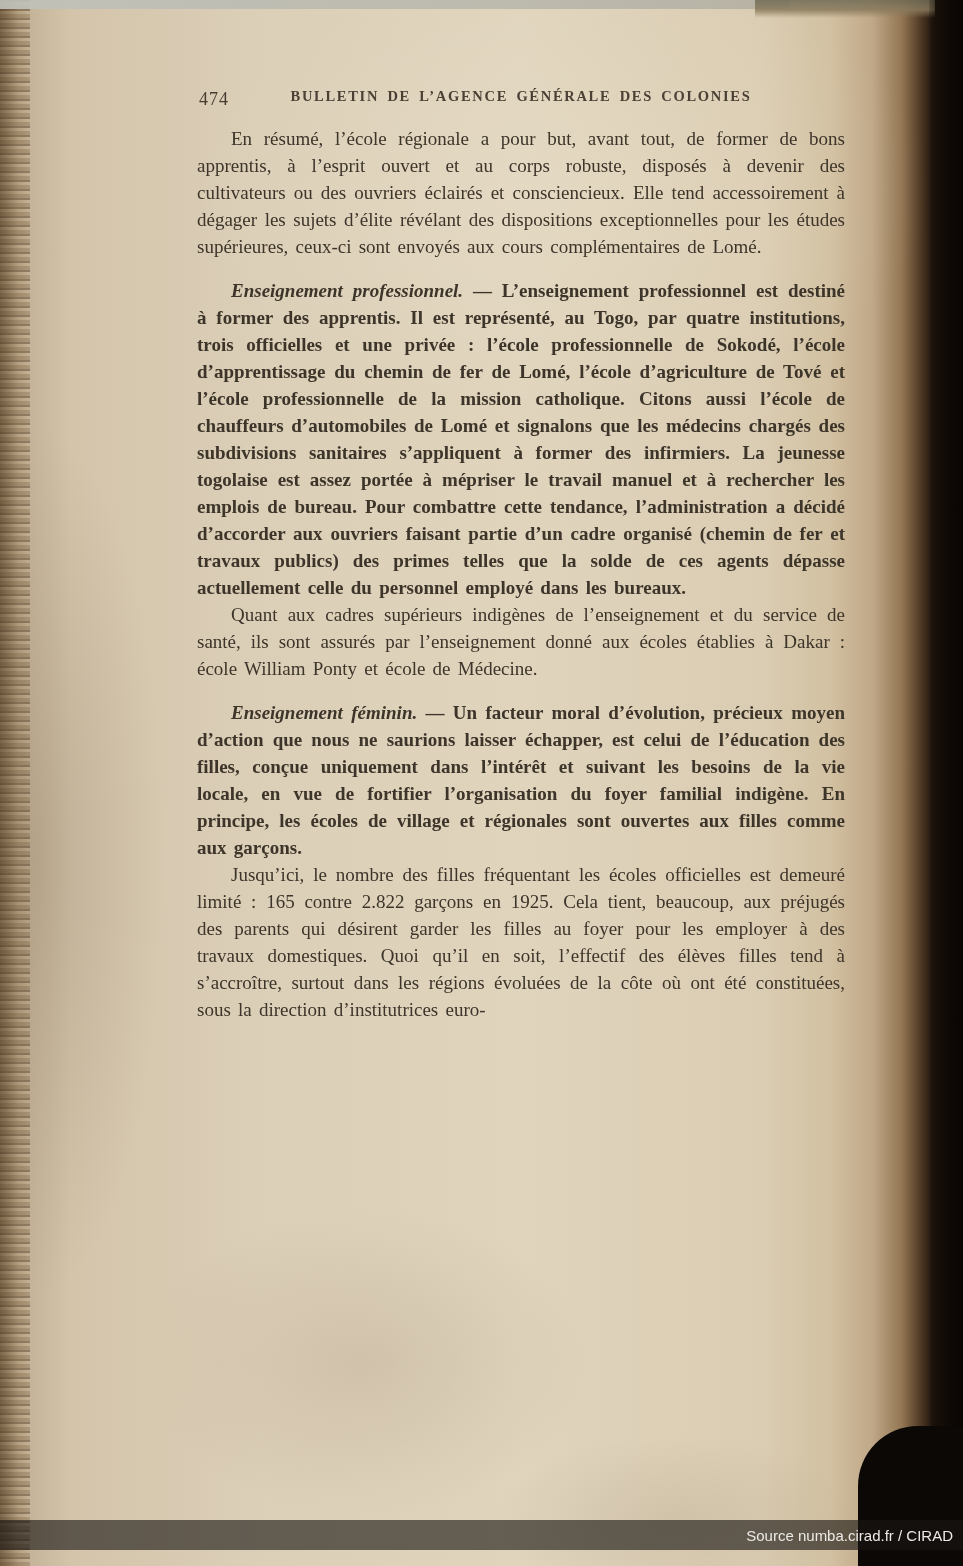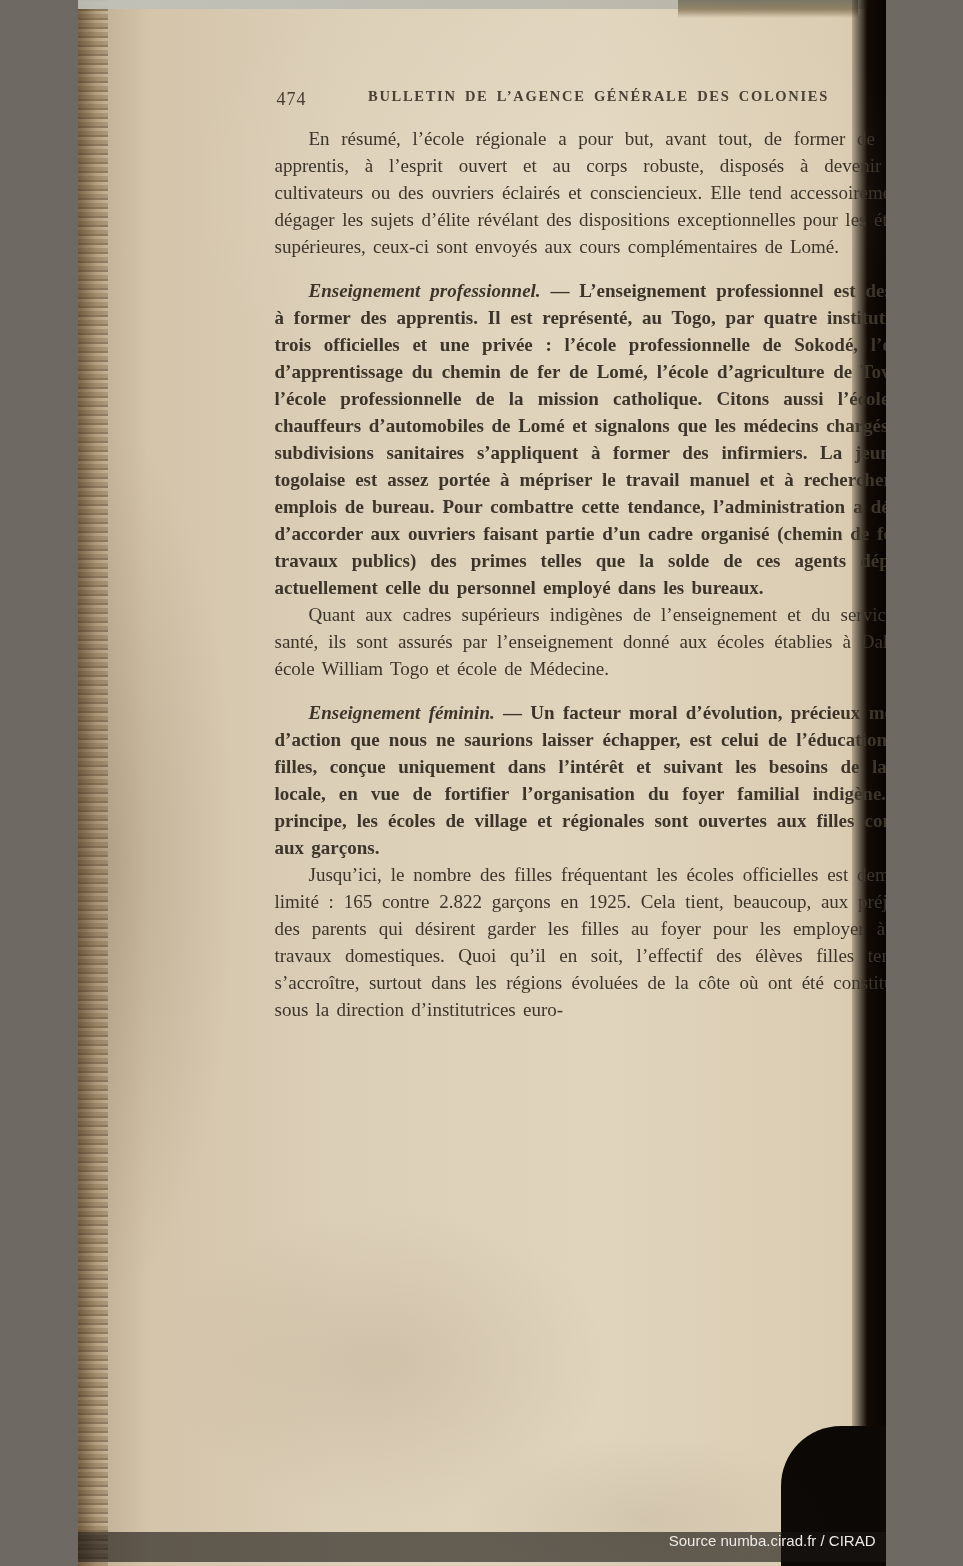--- a/index.html
+++ b/index.html
@@ -1,18 +1,18 @@
 <!DOCTYPE html>
 <html><head>
 <meta charset="utf-8">
 <style>
   html,body{margin:0;padding:0;background:#6e6a63;}
   .scan{
     position:relative;
-    width:808px;height:1566px;
+    width:963px;height:1566px;
     margin:0 auto;
     overflow:hidden;
     font-family:"Liberation Serif", serif;
     background:
       linear-gradient(90deg,
         #9a8466 0px, #c4b398 28px, #d3c4aa 70px,
         #dccfb8 260px, #e0d4bd 520px, #dbcdb3 760px,
         #d2c1a2 830px, #c0a888 872px, #937653 902px,
         #4a3522 922px, #1b120b 934px, #0b0705 963px);
   }
@@ -76,26 +76,26 @@
   }
   .bodytext{
     margin-top:13px;
     font-size:19px;line-height:27px;
     text-align:justify;word-spacing:2.5px;
   }
   p.para{margin:0;text-indent:34px;}
   p.para.spaced{margin-top:17px;font-weight:bold;}
   i.lead{font-style:italic;}
   .attrib{
-    position:absolute;left:0;right:0;bottom:4px;height:30px;
+    position:absolute;left:0;right:0;bottom:16px;height:30px;
     background:rgba(24,21,17,.62);
     color:#eceae6;
     font-family:"Liberation Sans", sans-serif;
     font-size:15px;
-    display:flex;align-items:flex-start;justify-content:flex-end;
+    display:flex;align-items:center;justify-content:flex-end;
     padding-right:10px;box-sizing:border-box;
   }
 </style>
 </head>
 <body>
 
 <div class="scan">
   <div class="binding"></div>
   <div class="top-strip"></div>
   <div class="corner-tr"></div>
@@ -104,21 +104,21 @@
   <div class="texture"></div>
 
   <div class="content">
     <div class="header">
       <span class="pagenum">474</span>
       <div class="title">BULLETIN DE L’AGENCE GÉNÉRALE DES COLONIES</div>
     </div>
     <div class="bodytext">
         <p class="para">En résumé, l’école régionale a pour but, avant tout, de former de bons apprentis, à l’esprit ouvert et au corps robuste, disposés à devenir des cultivateurs ou des ouvriers éclairés et consciencieux. Elle tend accessoirement à dégager les sujets d’élite révélant des dispositions exceptionnelles pour les études supérieures, ceux-ci sont envoyés aux cours complémentaires de Lomé.</p>
         <p class="para spaced"><i class="lead">Enseignement professionnel. </i>— L’enseignement professionnel est destiné à former des apprentis. Il est représenté, au Togo, par quatre institutions, trois officielles et une privée : l’école professionnelle de Sokodé, l’école d’apprentissage du chemin de fer de Lomé, l’école d’agriculture de Tové et l’école professionnelle de la mission catholique. Citons aussi l’école de chauffeurs d’automobiles de Lomé et signalons que les médecins chargés des subdivisions sanitaires s’appliquent à former des infirmiers. La jeunesse togolaise est assez portée à mépriser le travail manuel et à rechercher les emplois de bureau. Pour combattre cette tendance, l’administration a décidé d’accorder aux ouvriers faisant partie d’un cadre organisé (chemin de fer et travaux publics) des primes telles que la solde de ces agents dépasse actuellement celle du personnel employé dans les bureaux.</p>
-        <p class="para">Quant aux cadres supérieurs indigènes de l’enseignement et du service de santé, ils sont assurés par l’enseignement donné aux écoles établies à Dakar : école William Togo et école de Médecine.</p>
+        <p class="para">Quant aux cadres supérieurs indigènes de l’enseignement et du service de santé, ils sont assurés par l’enseignement donné aux écoles établies à Dakar : école William Ponty et école de Médecine.</p>
         <p class="para spaced"><i class="lead">Enseignement féminin. </i>— Un facteur moral d’évolution, précieux moyen d’action que nous ne saurions laisser échapper, est celui de l’éducation des filles, conçue uniquement dans l’intérêt et suivant les besoins de la vie locale, en vue de fortifier l’organisation du foyer familial indigène. En principe, les écoles de village et régionales sont ouvertes aux filles comme aux garçons.</p>
         <p class="para">Jusqu’ici, le nombre des filles fréquentant les écoles officielles est demeuré limité : 165 contre 2.822 garçons en 1925. Cela tient, beaucoup, aux préjugés des parents qui désirent garder les filles au foyer pour les employer à des travaux domestiques. Quoi qu’il en soit, l’effectif des élèves filles tend à s’accroître, surtout dans les régions évoluées de la côte où ont été constituées, sous la direction d’institutrices euro-</p>
       </div>
   </div>
 
   <div class="attrib">
     <span>Source numba.cirad.fr / CIRAD</span>
   </div>
 </div>
 

